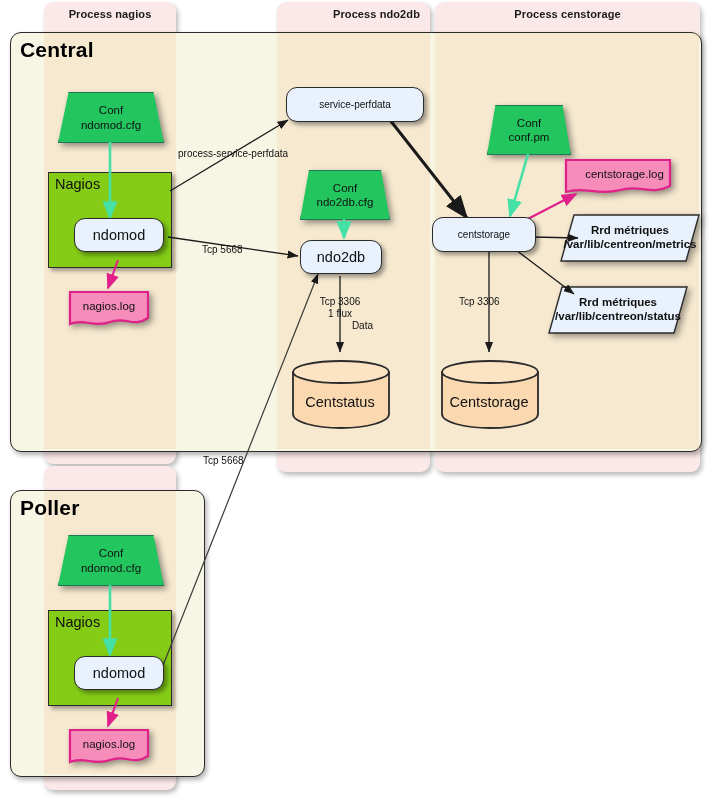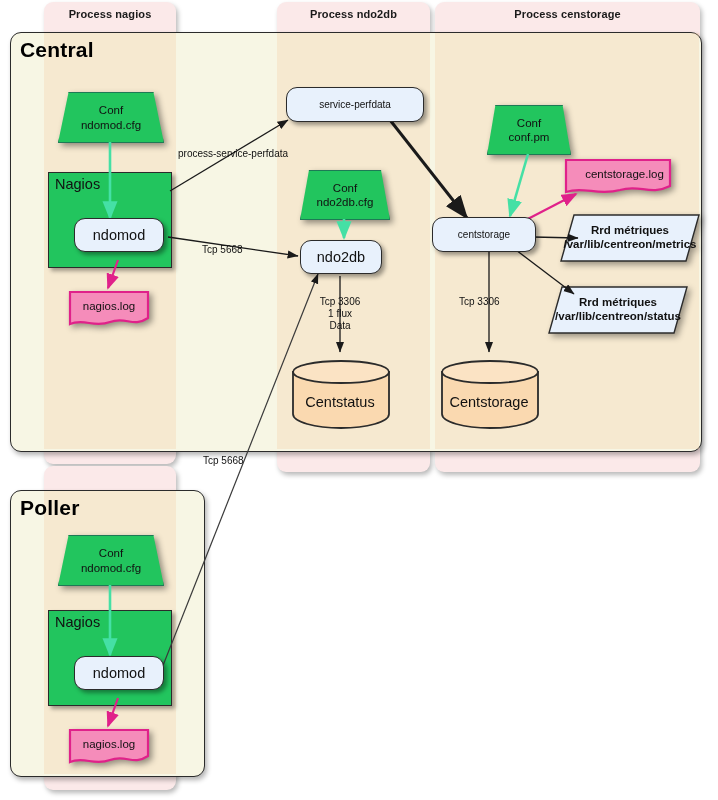--- a/index.html
+++ b/index.html
@@ -64,21 +64,21 @@
     font-size: 21px;
     font-weight: bold;
     color: #000;
     letter-spacing: 0.2px;
   }
 
   
   .nagios-box {
     position: absolute;
     border: 1.4px solid #2b2b2b;
-    background: #22c55e;
+    background: #84cc16;
     box-shadow: 3px 3px 4px rgba(0,0,0,0.35);
   }
   .nagios-label {
     position: absolute;
     left: 6px;
     top: 3px;
     font-size: 14.5px;
     color: #111;
   }
 
@@ -174,21 +174,21 @@
 <body>
 
 <div id="stage">
 
   <div class="lane" style="left:44px; top:2px; width:132px; height:462px;"></div>
   <div class="lane" style="left:44px; top:466px; width:132px; height:324px;"></div>
   <div class="lane" style="left:277px; top:2px; width:153px; height:470px;"></div>
   <div class="lane" style="left:435px; top:2px; width:265px; height:470px;"></div>
 
   <div class="lane-title" style="left:44px; width:132px; top:8px;">Process nagios</div>
-  <div class="lane-title" style="left:277px; width:153px; top:8px;">Process ndo2db</div>
+  <div class="lane-title" style="left:277px; width:153px; top:8px;padding-left:23px;">Process ndo2db</div>
   <div class="lane-title" style="left:435px; width:265px; top:8px;">Process censtorage</div>
 
   <div class="container-box" style="left:10px; top:32px; width:690px; height:418px;"></div>
   <div class="container-box" style="left:10px; top:490px; width:193px; height:285px;"></div>
 
   <div class="lane-tint" style="left:44px; top:33px; width:132px; height:416px;"></div>
   <div class="lane-tint" style="left:277px; top:33px; width:153px; height:416px;"></div>
   <div class="lane-tint" style="left:435px; top:33px; width:264px; height:416px;"></div>
   <div class="lane-tint" style="left:44px; top:491px; width:132px; height:283px;"></div>
 
@@ -350,19 +350,19 @@
   <div class="node small" style="left:74px; top:656px; width:88px; height:32px;">
     <span>ndomod</span>
   </div>
 
   <div class="edge-label" style="left:178px; top:148px;">process-service-perfdata</div>
 
   <div class="edge-label" style="left:202px; top:244px;">Tcp 5668</div>
 
   <div class="edge-label center" style="left:307px; top:296px; width:66px;">Tcp 3306</div>
   <div class="edge-label center" style="left:307px; top:308px; width:66px;">1 flux</div>
-  <div class="edge-label center" style="left:307px; top:320px; width:66px;">Data</div>
+  <div class="edge-label center" style="left:307px; top:320px; width:66px;text-align:right;">Data</div>
 
   <div class="edge-label" style="left:459px; top:296px;">Tcp 3306</div>
 
   <div class="edge-label" style="left:203px; top:455px;">Tcp 5668</div>
 
 </div>
 
 </body></html>

